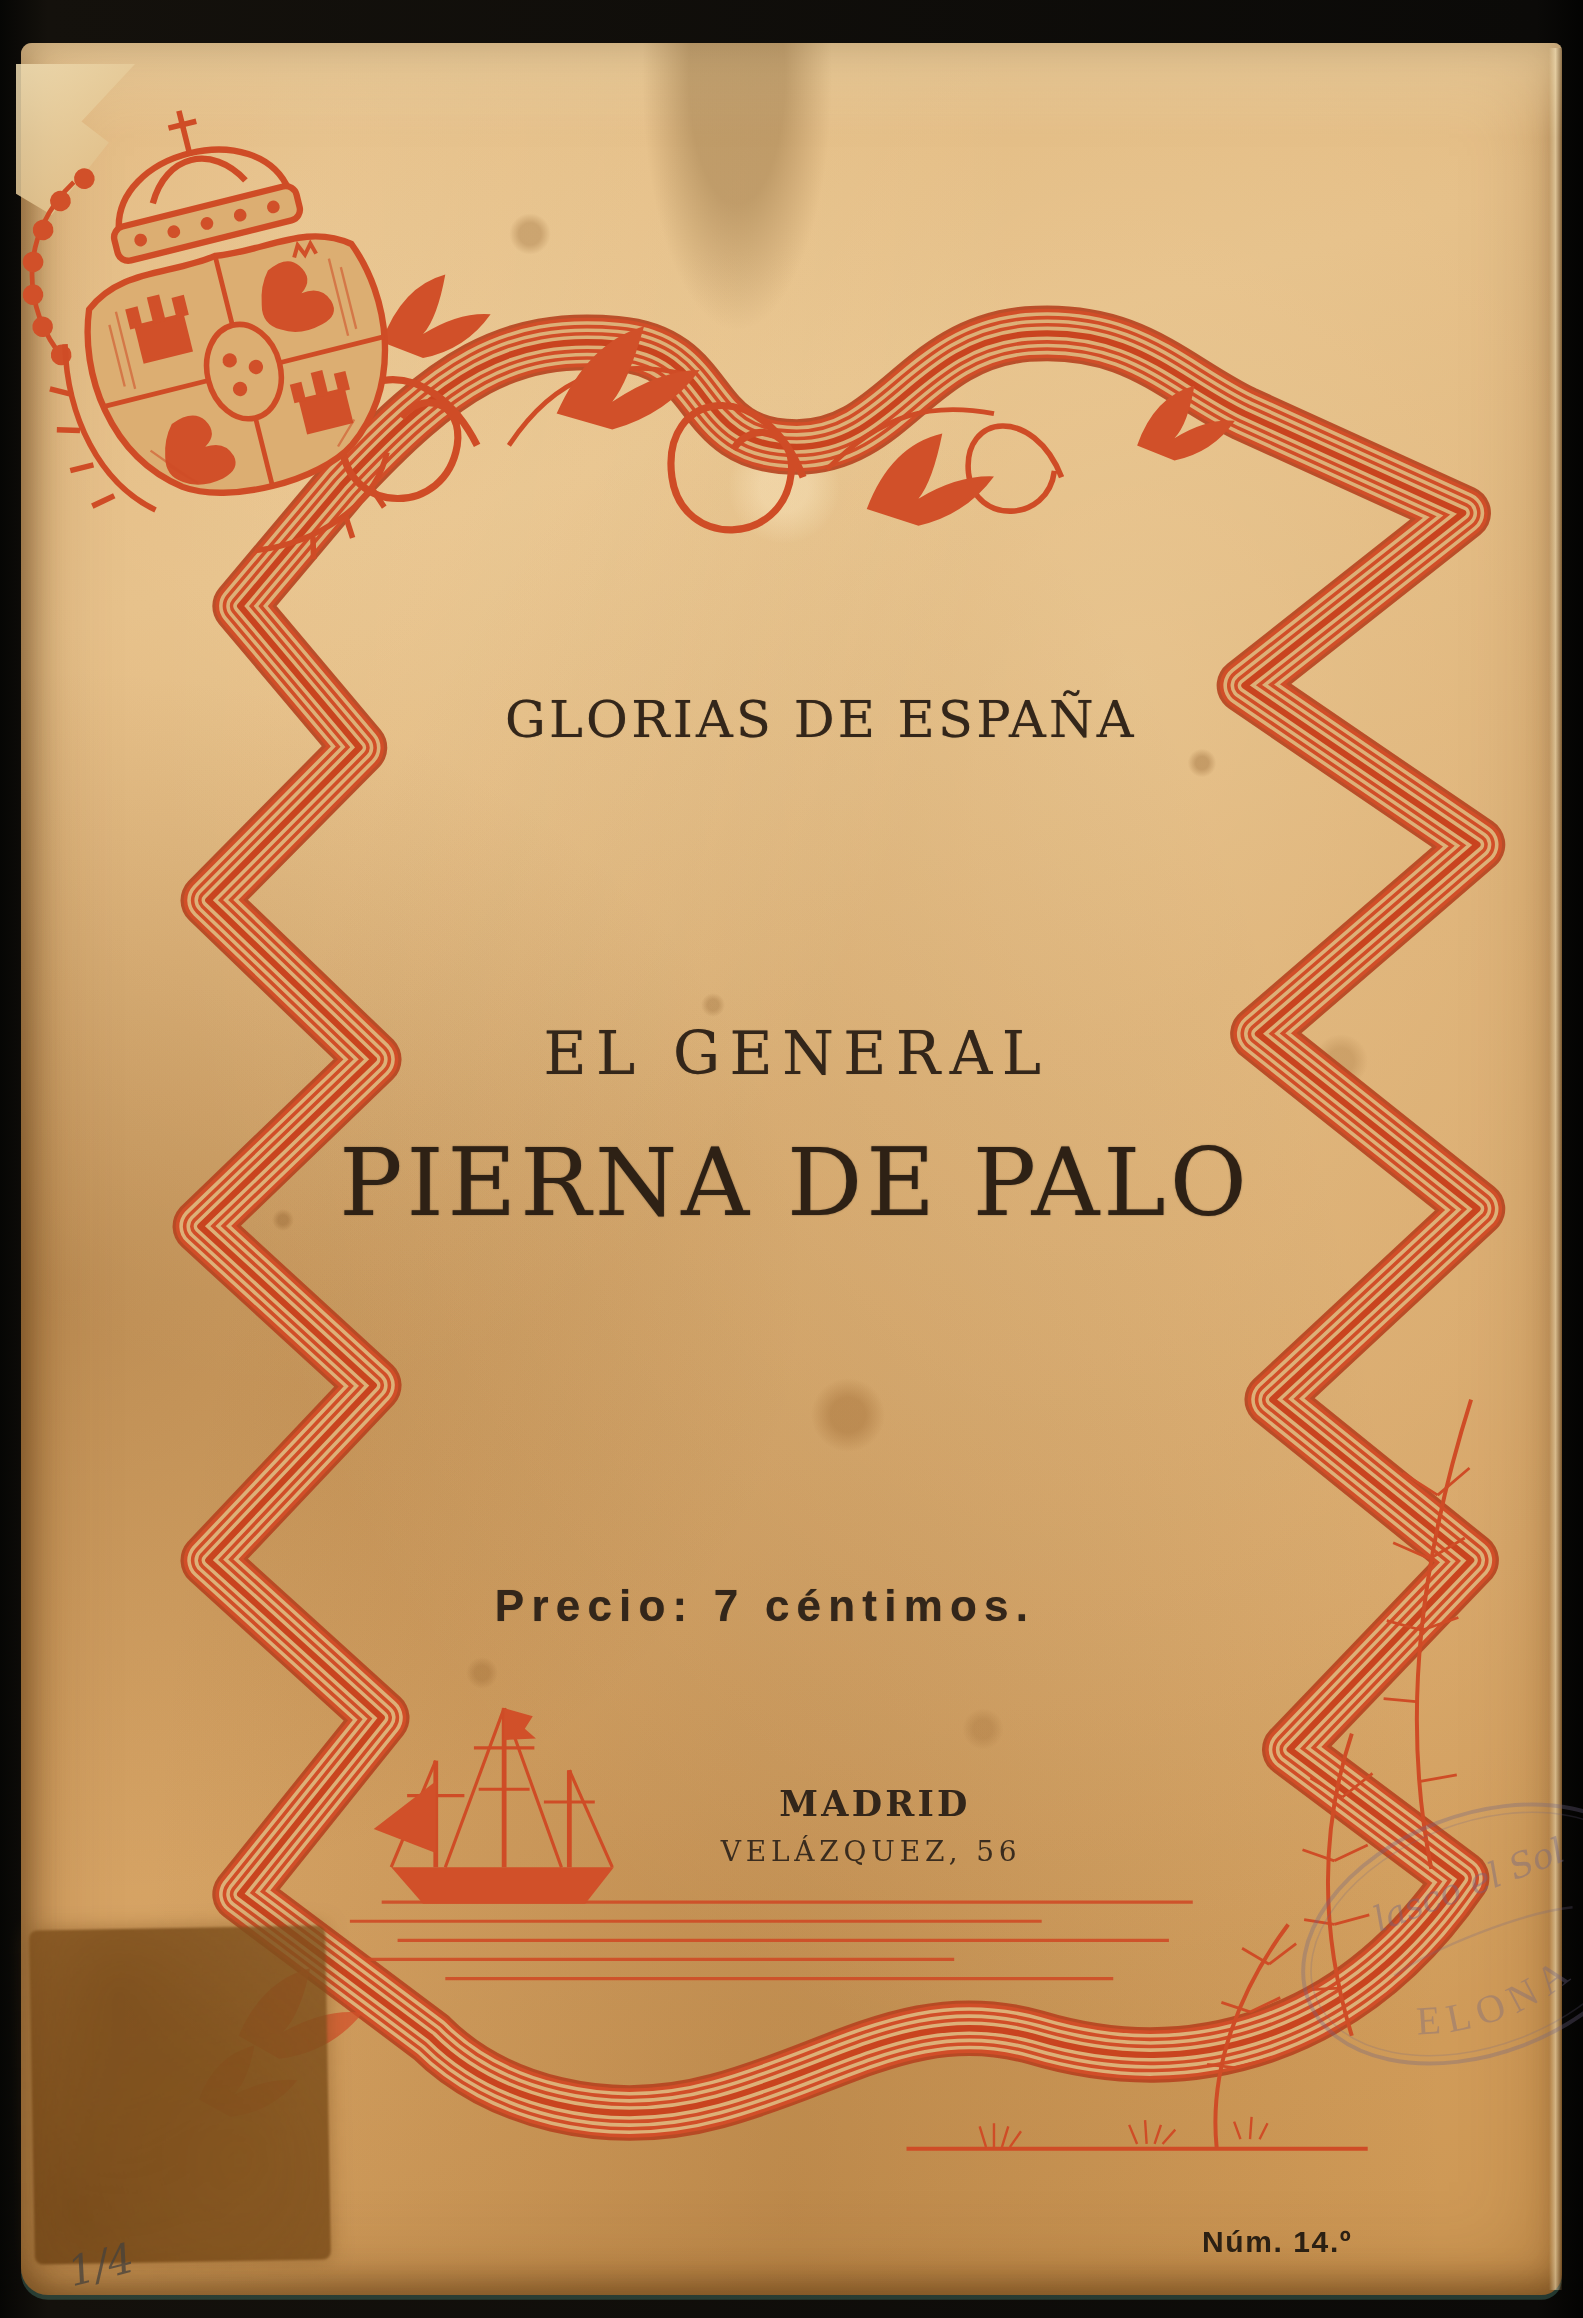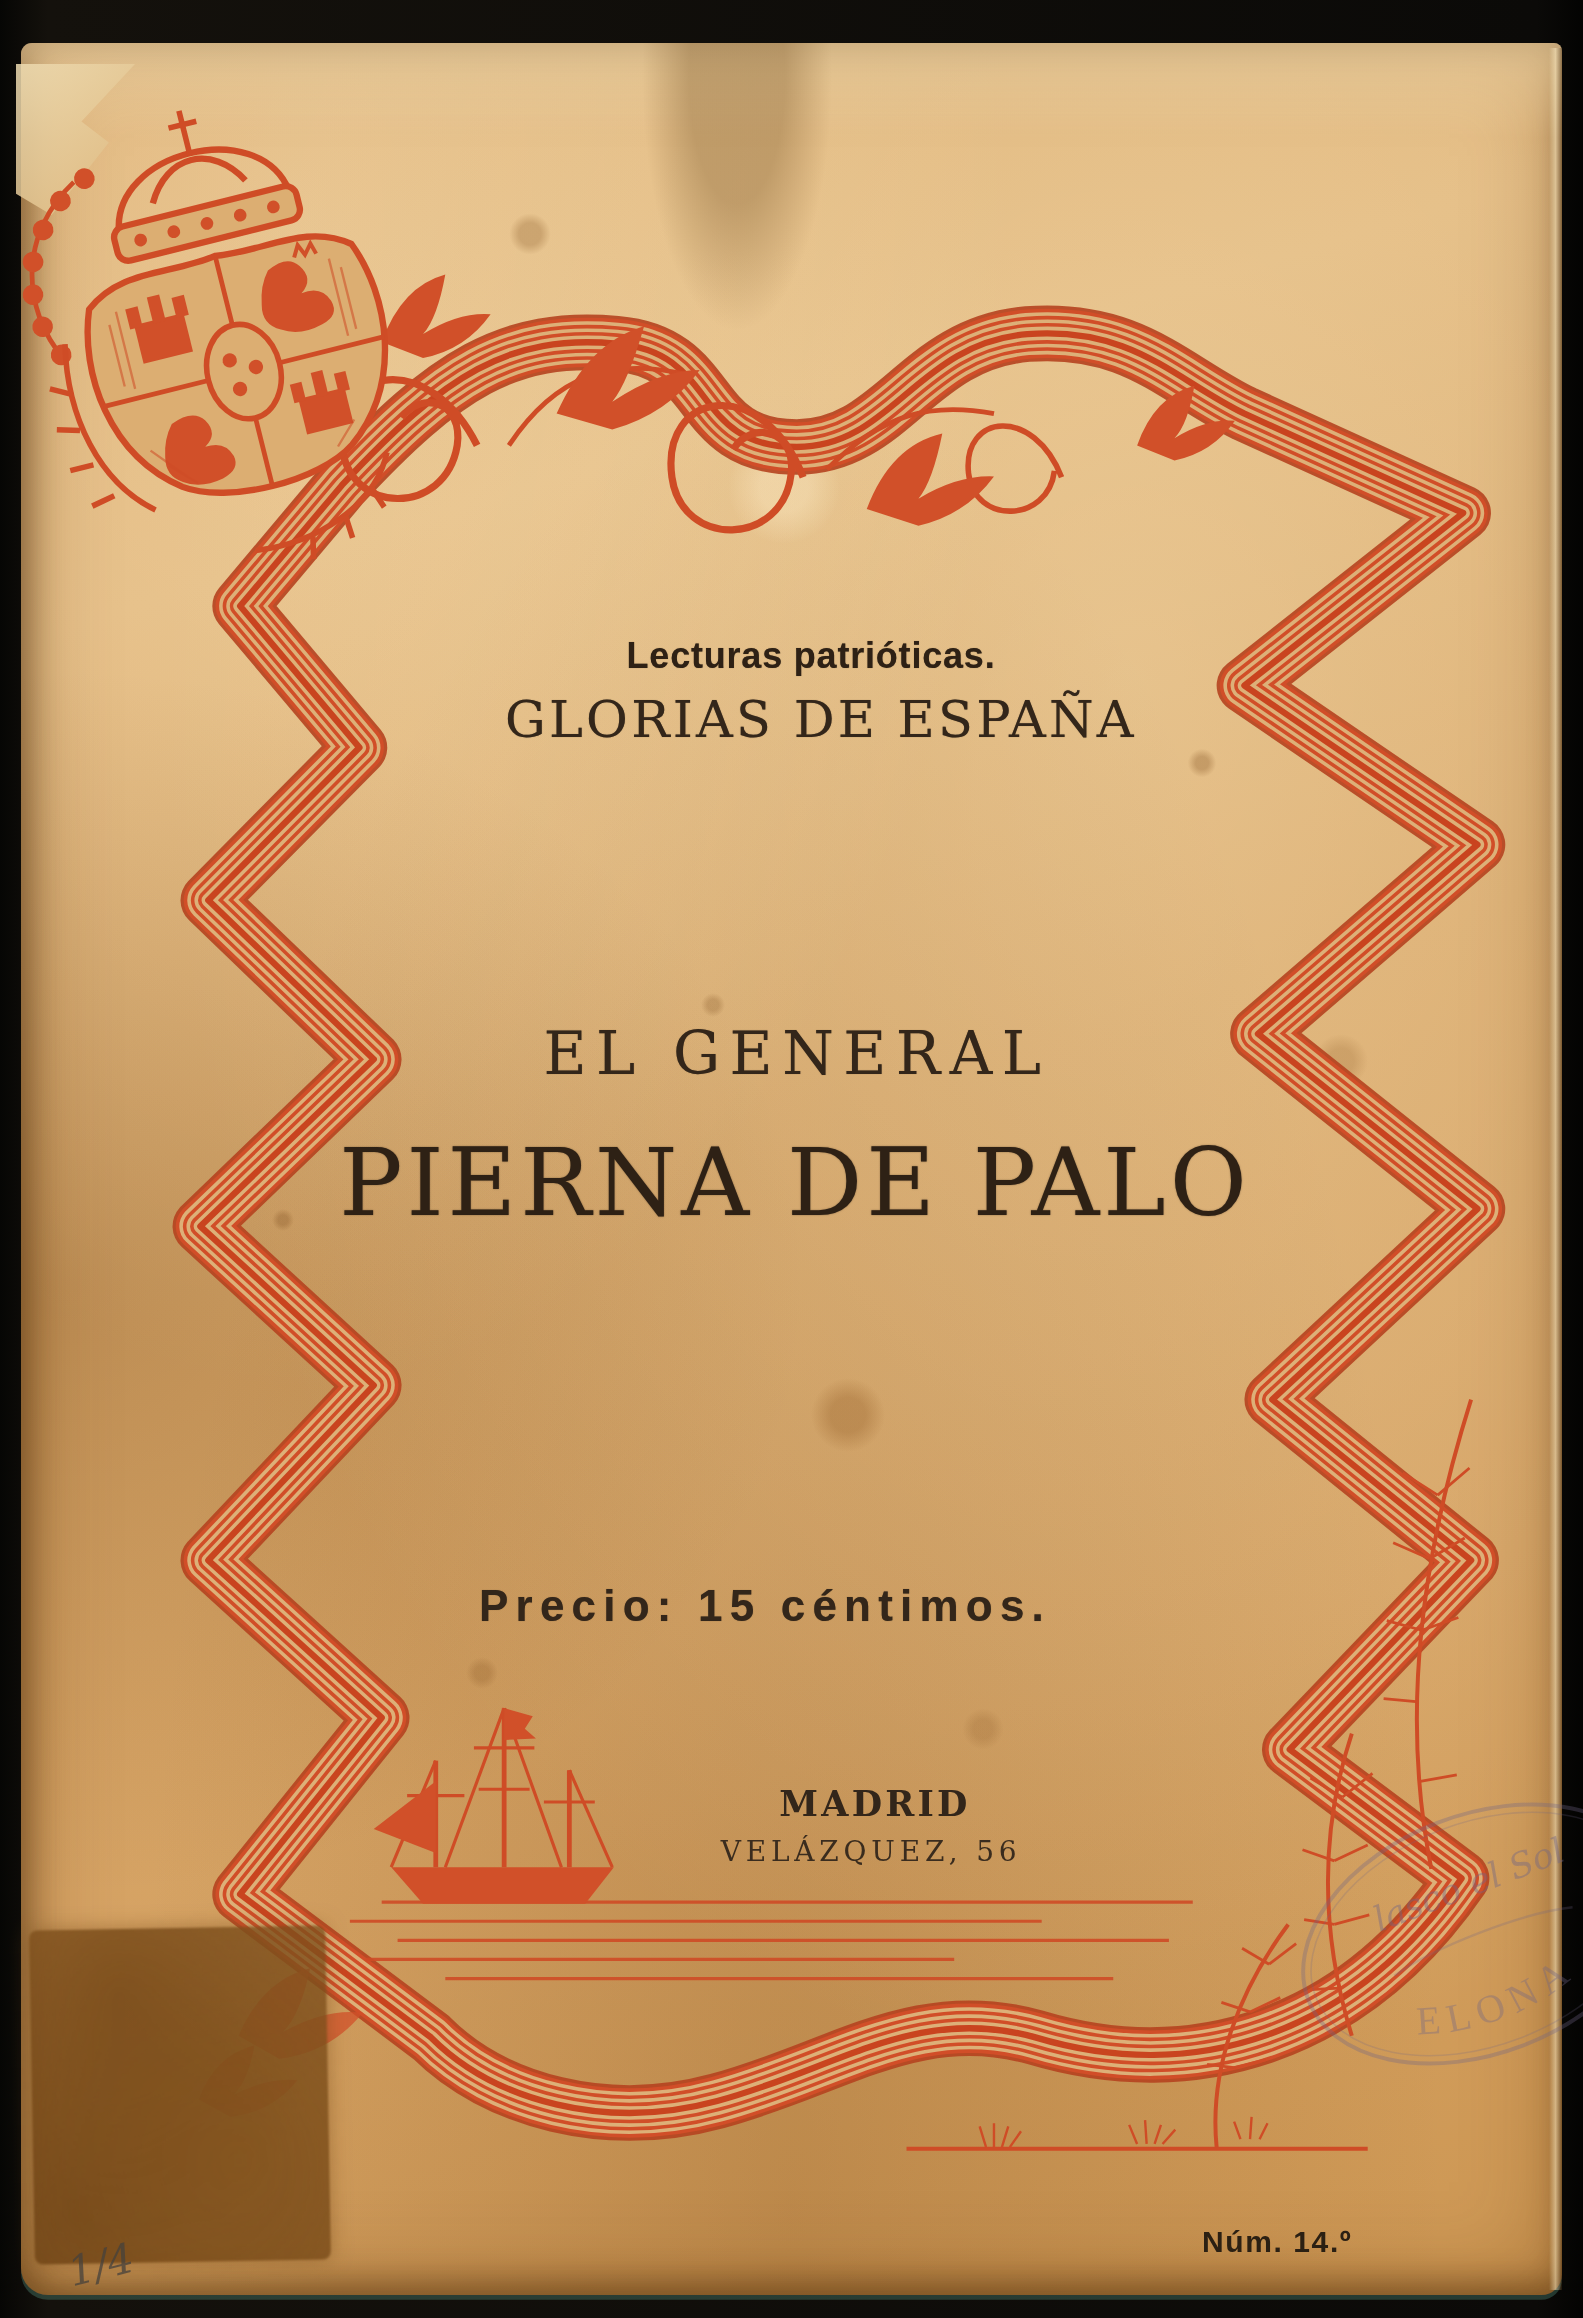--- a/index.html
+++ b/index.html
@@ -257,23 +257,22 @@
           <path id="stamp-arc" d="M -180 52 A 210 138 0 0 0 180 30"></path>
         </defs>
       <text font-family="Liberation Serif, serif" font-size="50" letter-spacing="10" fill="#6f6486" stroke="none" fill-opacity=".65">
         <textPath href="#stamp-arc" startOffset="18%">ELONA</textPath>
       </text>
     </g>
   </svg>
 
   <div class="tape-stain"></div>
 
-  <div class="txt center series-label">Lecturas patrióticas.</div>
   <div class="txt center series-title">GLORIAS DE ESPAÑA</div>
   <div class="txt center title1">EL GENERAL</div>
   <div class="txt center title2">PIERNA DE PALO</div>
-  <div class="txt center price">Precio: 15 céntimos.</div>
+  <div class="txt center price">Precio: 7 céntimos.</div>
   <div class="txt center city">MADRID</div>
   <div class="txt center address">VELÁZQUEZ, 56</div>
   <div class="txt issue">Núm. 14.º</div>
   <div class="txt pencil">1/4</div>
 </div>
 
 
 </body></html>

